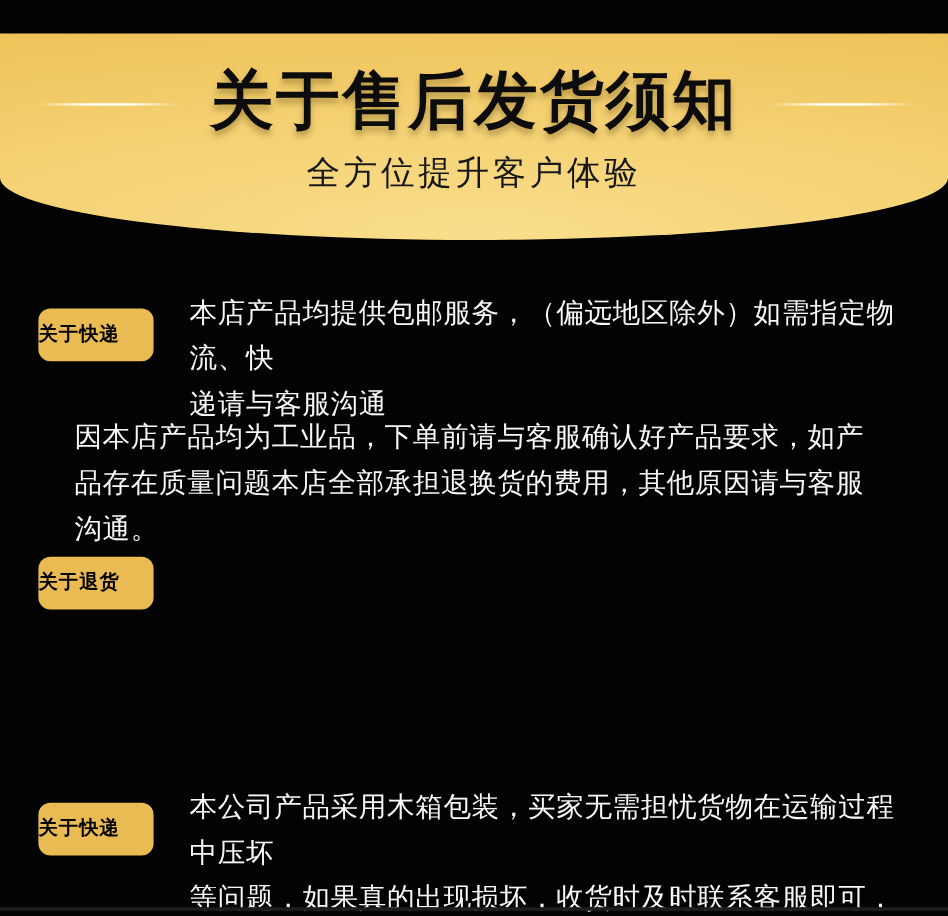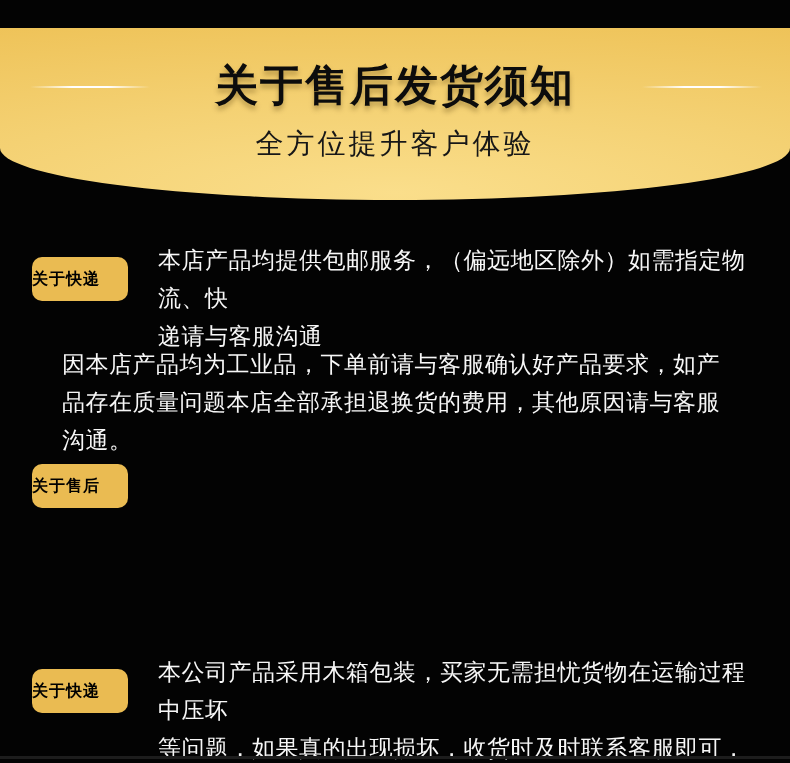--- a/index.html
+++ b/index.html
@@ -21,21 +21,21 @@
     left: 0;
     width: 790px;
     height: 172px;
     background: radial-gradient(120% 110% at 50% 96%, #FADE8B 0%, #F4D173 48%, #EEC257 100%);
     border-radius: 0 0 50% 50% / 0 0 52px 52px;
     text-align: center;
   }
   .banner-title {
     margin: 0;
     padding-top: 26px;
-    font-size: 43px;
+    font-size: 53px;
     line-height: 62px;
     font-weight: 900;
     letter-spacing: 2px;
     color: #0c0c0c;
     text-shadow: 0 4px 5px rgba(70, 45, 0, 0.35);
   }
   .banner-subtitle {
     margin: 0;
     padding-top: 12px;
     font-size: 28px;
@@ -116,21 +116,21 @@
 递请与客服沟通</div>
 </div>
 
 <div class="section s2">
   <div class="section-text">因本店产品均为工业品，下单前请与客服确认好产品要求，如产
 品存在质量问题本店全部承担退换货的费用，其他原因请与客服
 沟通。</div>
 </div>
 
 <div class="section s3">
-  <div class="section-label">关于售后</div>
+  <div class="section-label">关于退货</div>
 </div>
 
 <div class="section s4">
 </div>
 
 <div class="section s5">
   <div class="section-label">关于快递</div>
   <div class="section-text">本公司产品采用木箱包装，买家无需担忧货物在运输过程中压坏
 等问题，如果真的出现损坏，收货时及时联系客服即可，产品损
 坏都有本公司承担。</div>

